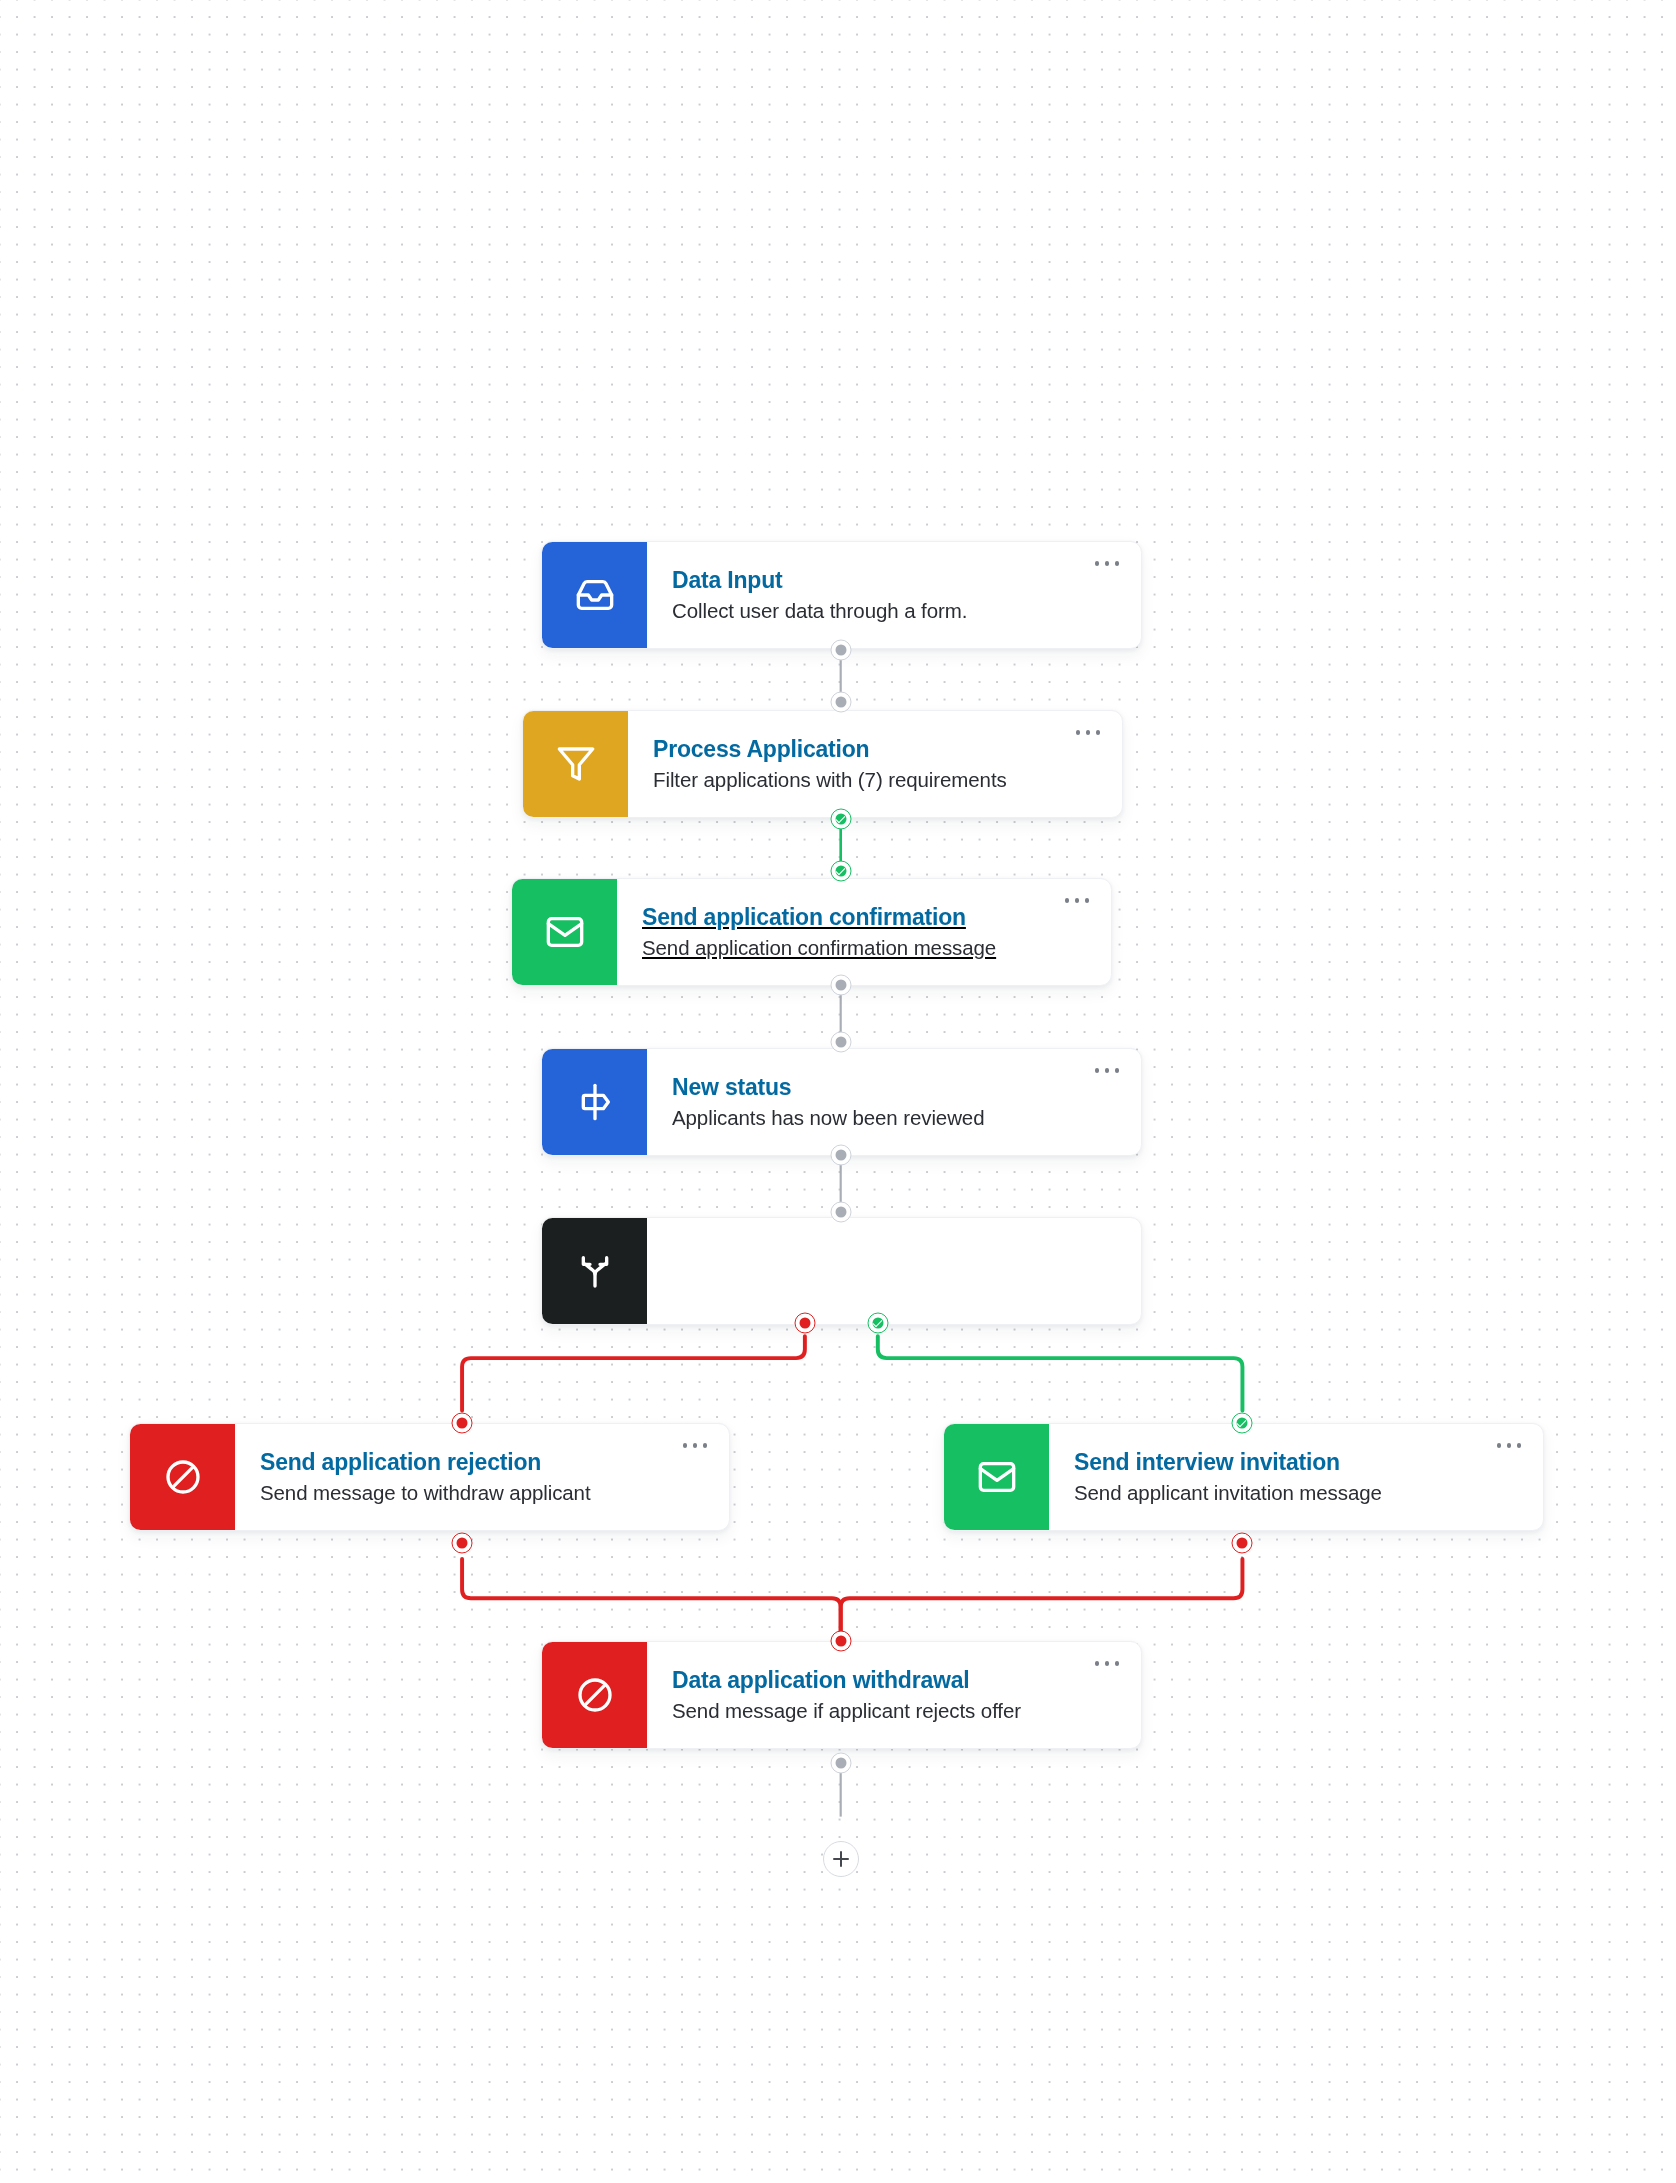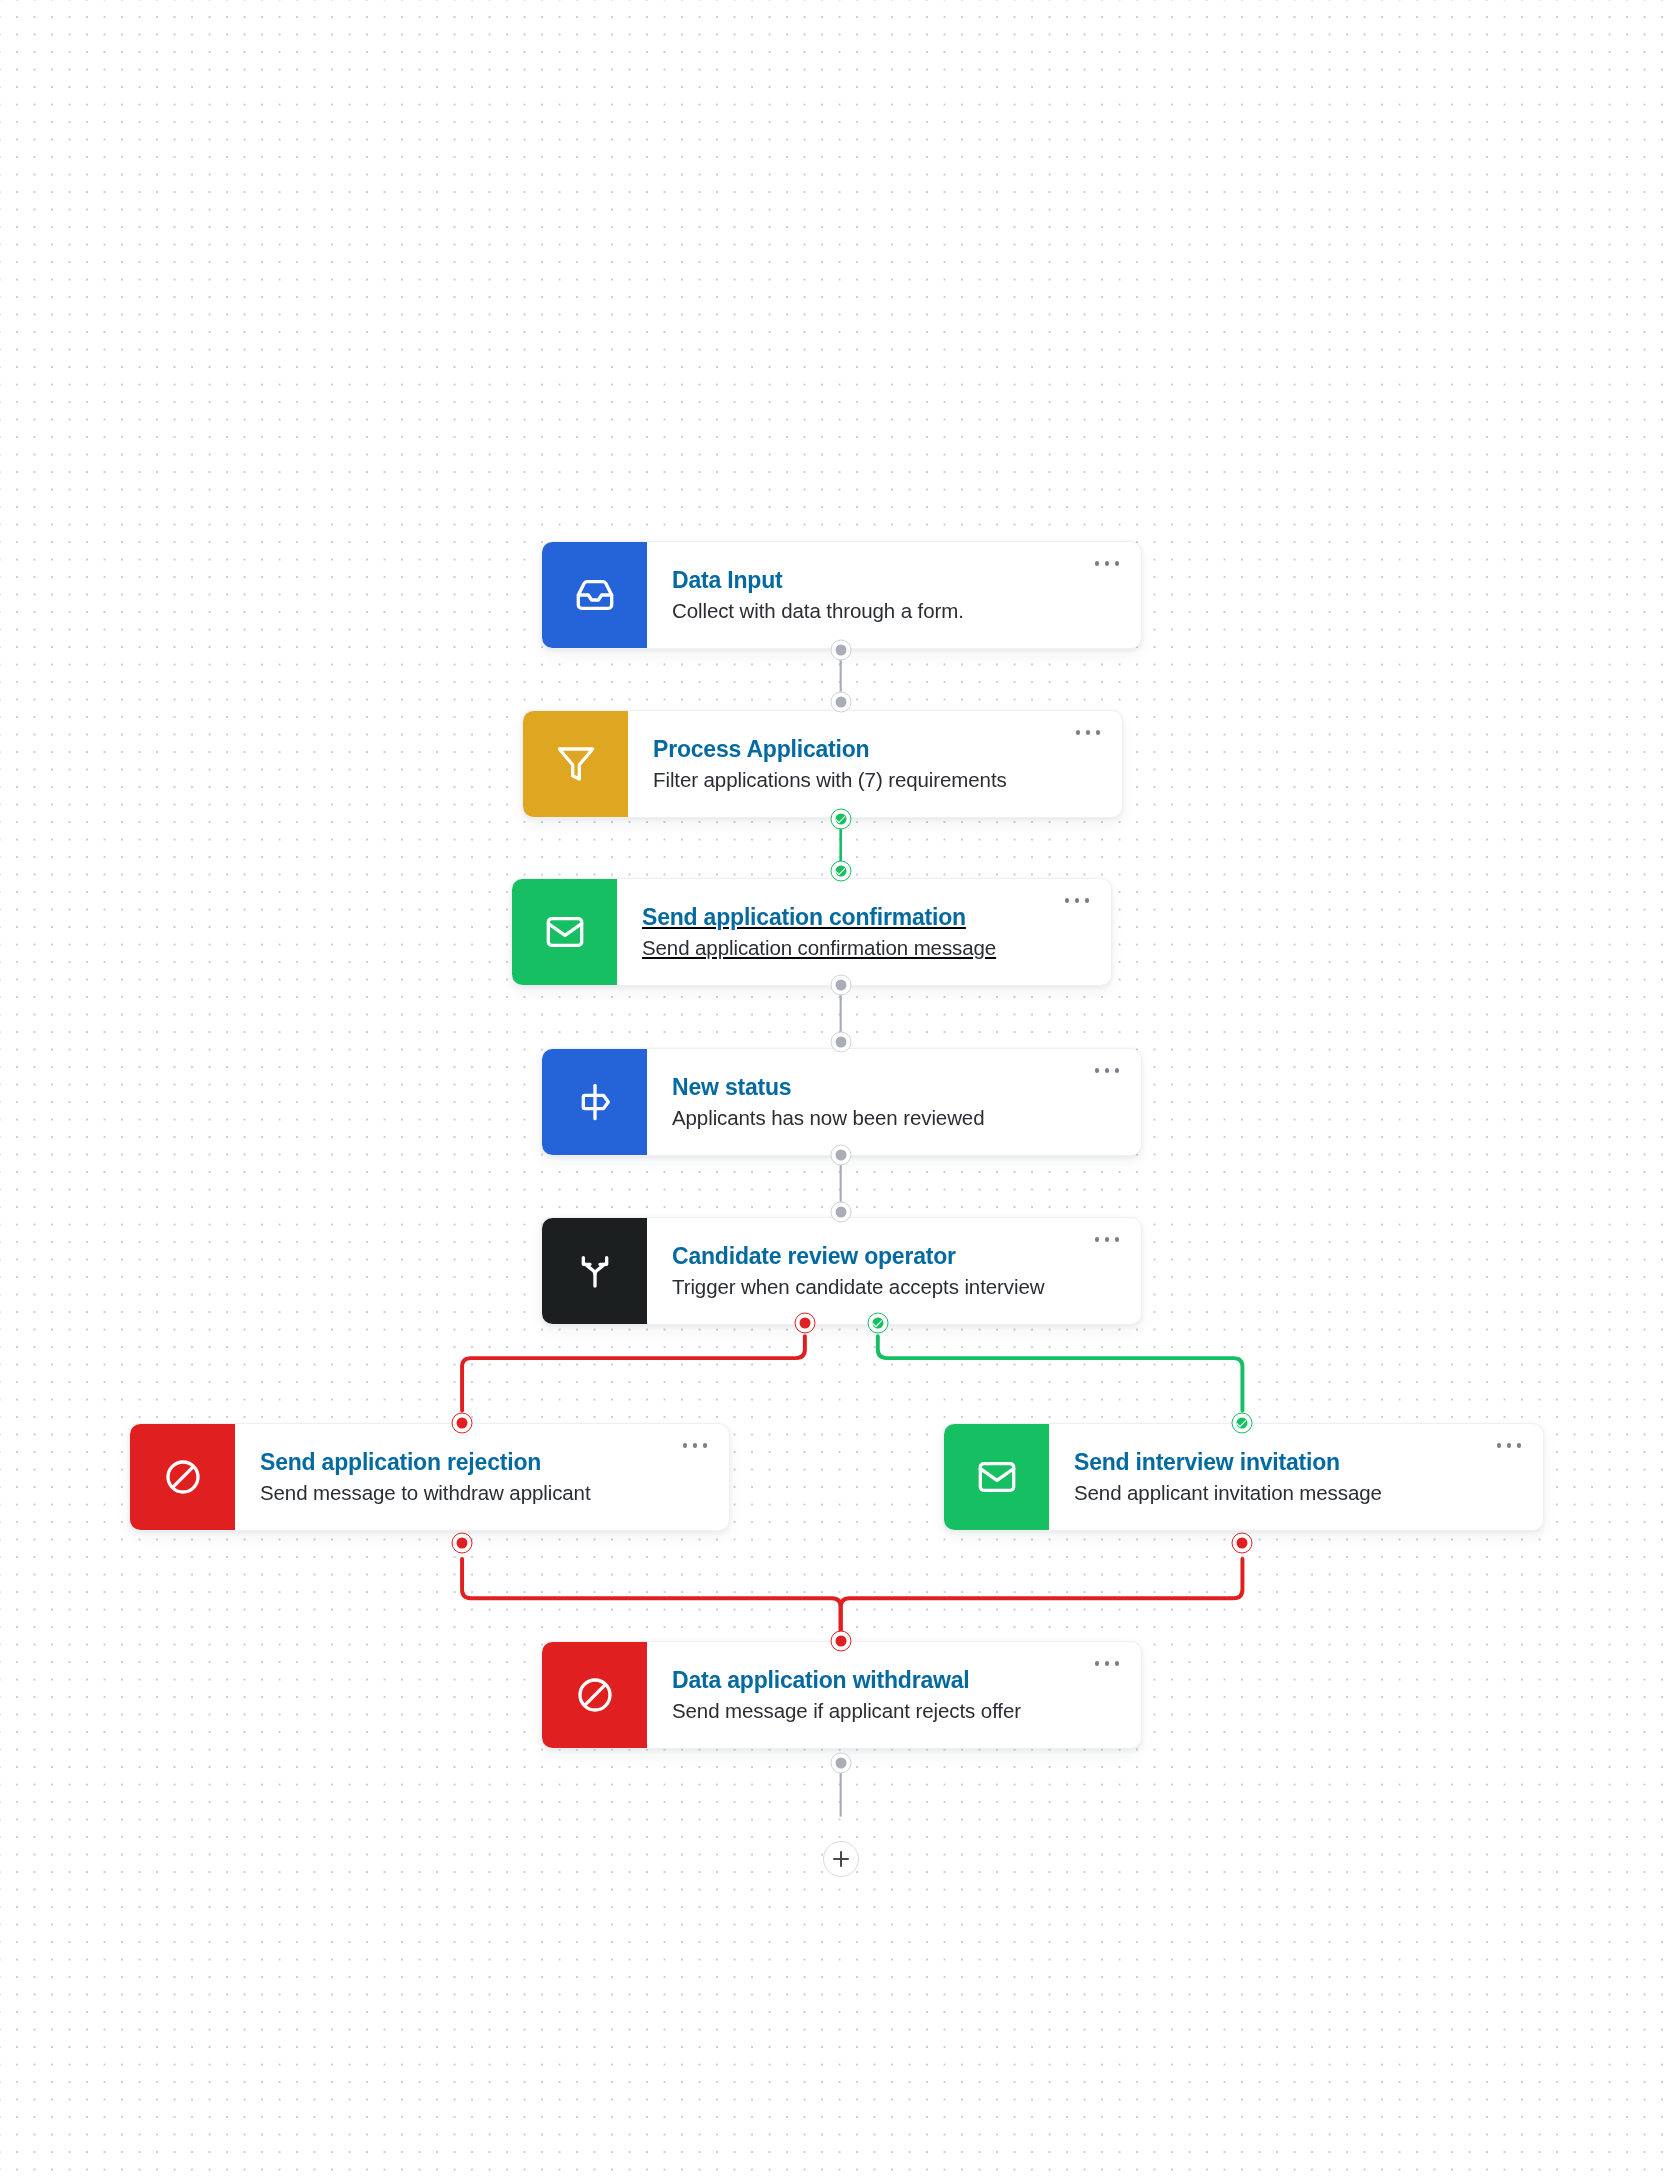--- a/index.html
+++ b/index.html
@@ -169,21 +169,21 @@
   <div class="node-icon" style="background:#2563d8;">
     <span>
       <svg viewBox="0 0 24 24" fill="none" stroke="currentColor" stroke-width="2" stroke-linecap="round" stroke-linejoin="round">
         <path d="M22 12h-6l-2 3h-4l-2-3H2"></path>
         <path d="M5.45 5.11 2 12v6a2 2 0 0 0 2 2h16a2 2 0 0 0 2-2v-6l-3.45-6.89A2 2 0 0 0 16.76 4H7.24a2 2 0 0 0-1.79 1.11z"></path>
       </svg>
     </span>
   </div>
   <div class="node-body">
     <div class="node-title">Data Input</div>
-    <div class="node-desc">Collect with data through a form.</div>
+    <div class="node-desc">Collect user data through a form.</div>
     <div class="node-menu">
         <i></i>
         <i></i>
         <i></i>
       </div>
   </div>
 </div>
 <div class="port" style="left:841px; top:650px;">
     <span class="dot"></span>
   </div>
@@ -274,29 +274,20 @@
   <div class="node-icon" style="background:#1c1f20;">
     <span>
       <svg viewBox="0 0 24 24" fill="none" stroke="currentColor" stroke-width="2" stroke-linecap="round" stroke-linejoin="round">
         <path d="M12 21v-7c0-1.5 1-2.2 2-3l4-3.2"></path>
         <path d="M12 14c0-1.5-1-2.2-2-3L6.2 7.9"></path>
         <polyline points="5 4 5 8 9 8"></polyline>
         <polyline points="19 4 19 8 15 8" transform="translate(0,0)"></polyline>
       </svg>
     </span>
   </div>
-  <div class="node-body">
-    <div class="node-title">Candidate review operator</div>
-    <div class="node-desc">Trigger when candidate accepts interview</div>
-    <div class="node-menu">
-        <i></i>
-        <i></i>
-        <i></i>
-      </div>
-  </div>
 </div>
 <div class="port red" style="left:805px; top:1323px;">
     <span class="dot"></span>
   </div>
 <div class="port green" style="left:878px; top:1323px;">
     <span class="dot"></span>
     <span class="chk"></span>
   </div>
 
 <div class="node" style="left:129px; top:1423px; width:601px;">

